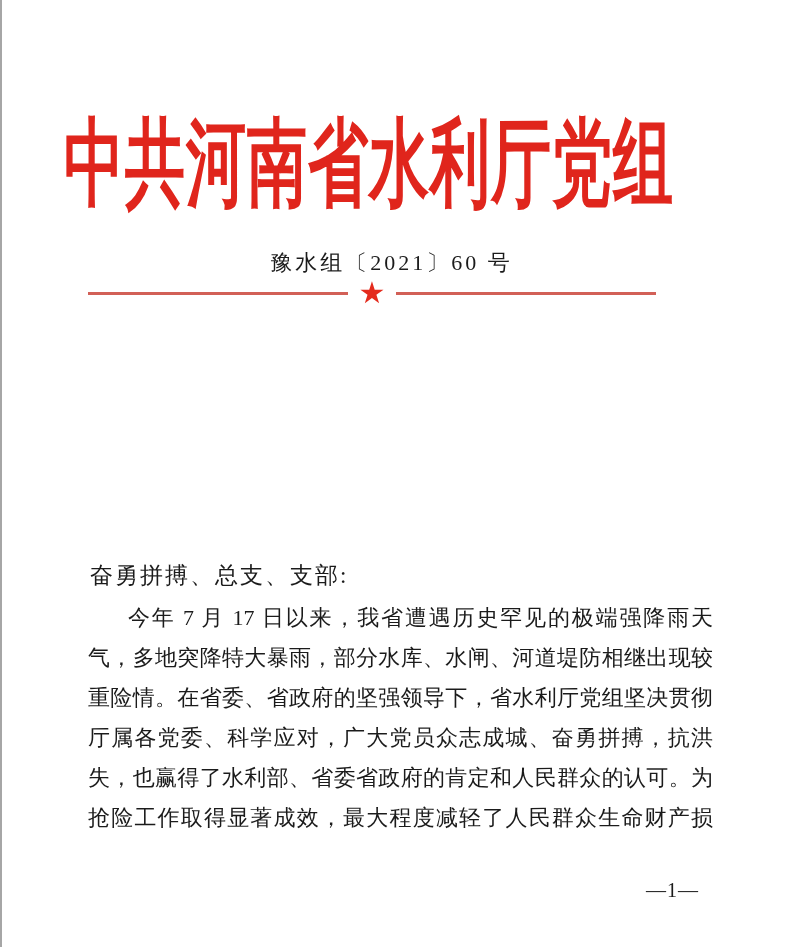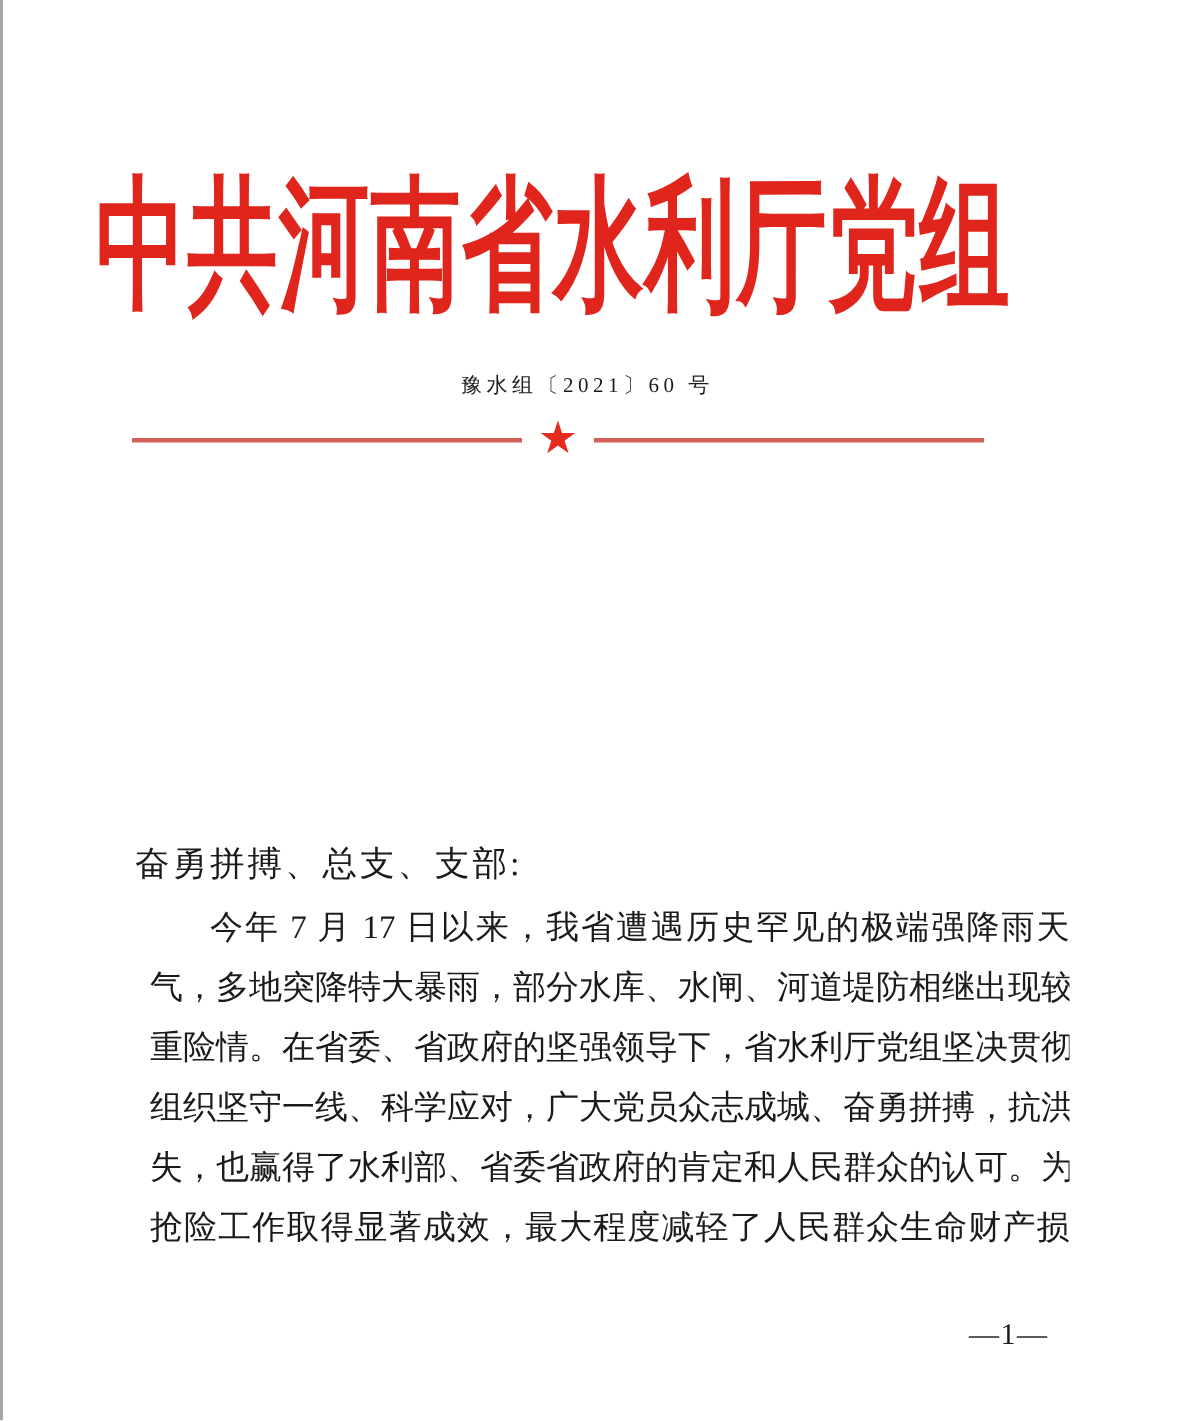--- a/index.html
+++ b/index.html
@@ -30,21 +30,21 @@
     white-space: nowrap;
     color: var(--header-red, #e0251c);
     transform: scaleY(1.6);
     transform-origin: center top;
   }
   .doc-number {
     position: absolute;
     top: 248px; left: 0;
     width: 100%;
     text-align: center;
-    font-size: 14px;
+    font-size: 22px;
     letter-spacing: 3px;
     color: var(--text-color, #1b1b1b);
     padding-left: 45px;
   }
   .red-rule {
     position: absolute;
     top: 277px; left: 88px; right: 82px;
     height: 32px;
     display: flex;
     align-items: center;
@@ -86,21 +86,20 @@
     font-size: 22px;
     color: var(--text-color, #1b1b1b);
   }
   .body-text .line {
     height: 40px;
     line-height: 40px;
     text-align: justify;
     text-align-last: justify;
     overflow: hidden;
     white-space: nowrap;
-    margin-left: 12px;
   }
   .body-text .line.indent {
     text-indent: 40px;
   }
   .page-number {
     position: absolute;
     top: 879px; left: 646px;
     font-size: 20px;
     letter-spacing: 1px;
     color: var(--text-color, #1b1b1b);
@@ -122,19 +121,19 @@
     <span class="seg"></span>
   </div>
 
 
   <div class="salutation">奋勇拼搏、总支、支部:</div>
 
   <div class="body-text">
     <div class="line indent">今年 7 月 17 日以来，我省遭遇历史罕见的极端强降雨天</div>
     <div class="line">气，多地突降特大暴雨，部分水库、水闸、河道堤防相继出现较</div>
     <div class="line">重险情。在省委、省政府的坚强领导下，省水利厅党组坚决贯彻</div>
-    <div class="line">组织坚守一线、科学应对，广大党员众志成城、奋勇拼搏，抗洪</div>
+    <div class="line">厅属各党委、科学应对，广大党员众志成城、奋勇拼搏，抗洪</div>
     <div class="line">失，也赢得了水利部、省委省政府的肯定和人民群众的认可。为</div>
     <div class="line">抢险工作取得显著成效，最大程度减轻了人民群众生命财产损</div>
   </div>
 
   <div class="page-number">—1—</div>
 </div>
 
 </body></html>

